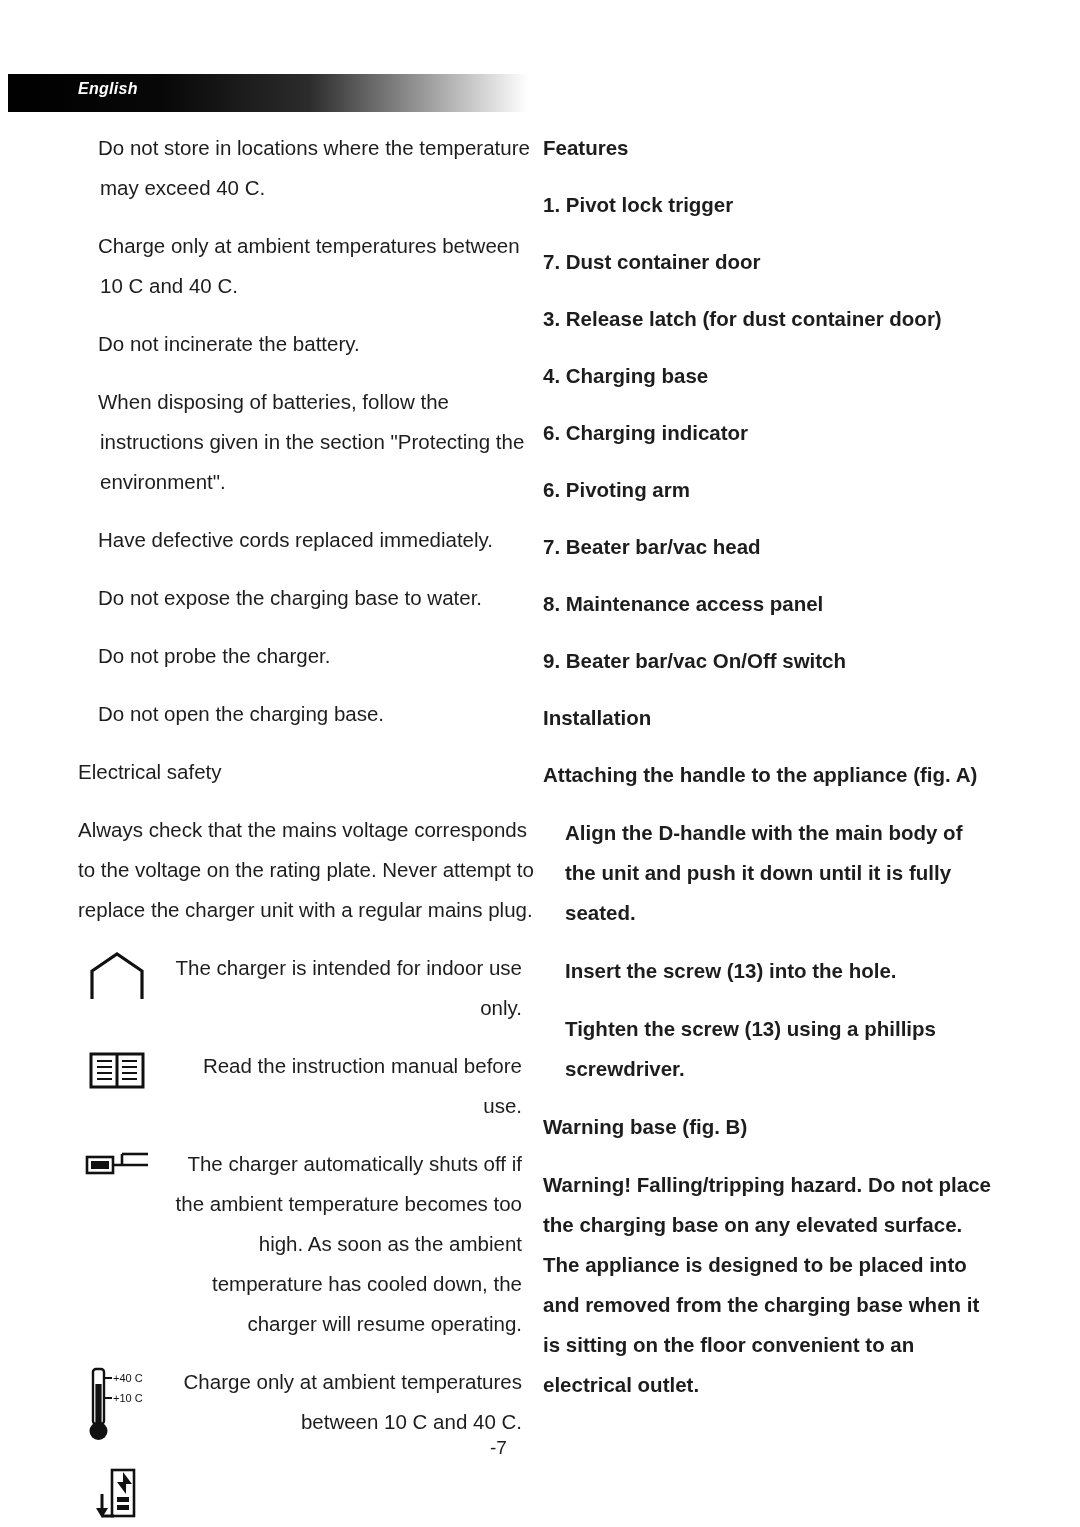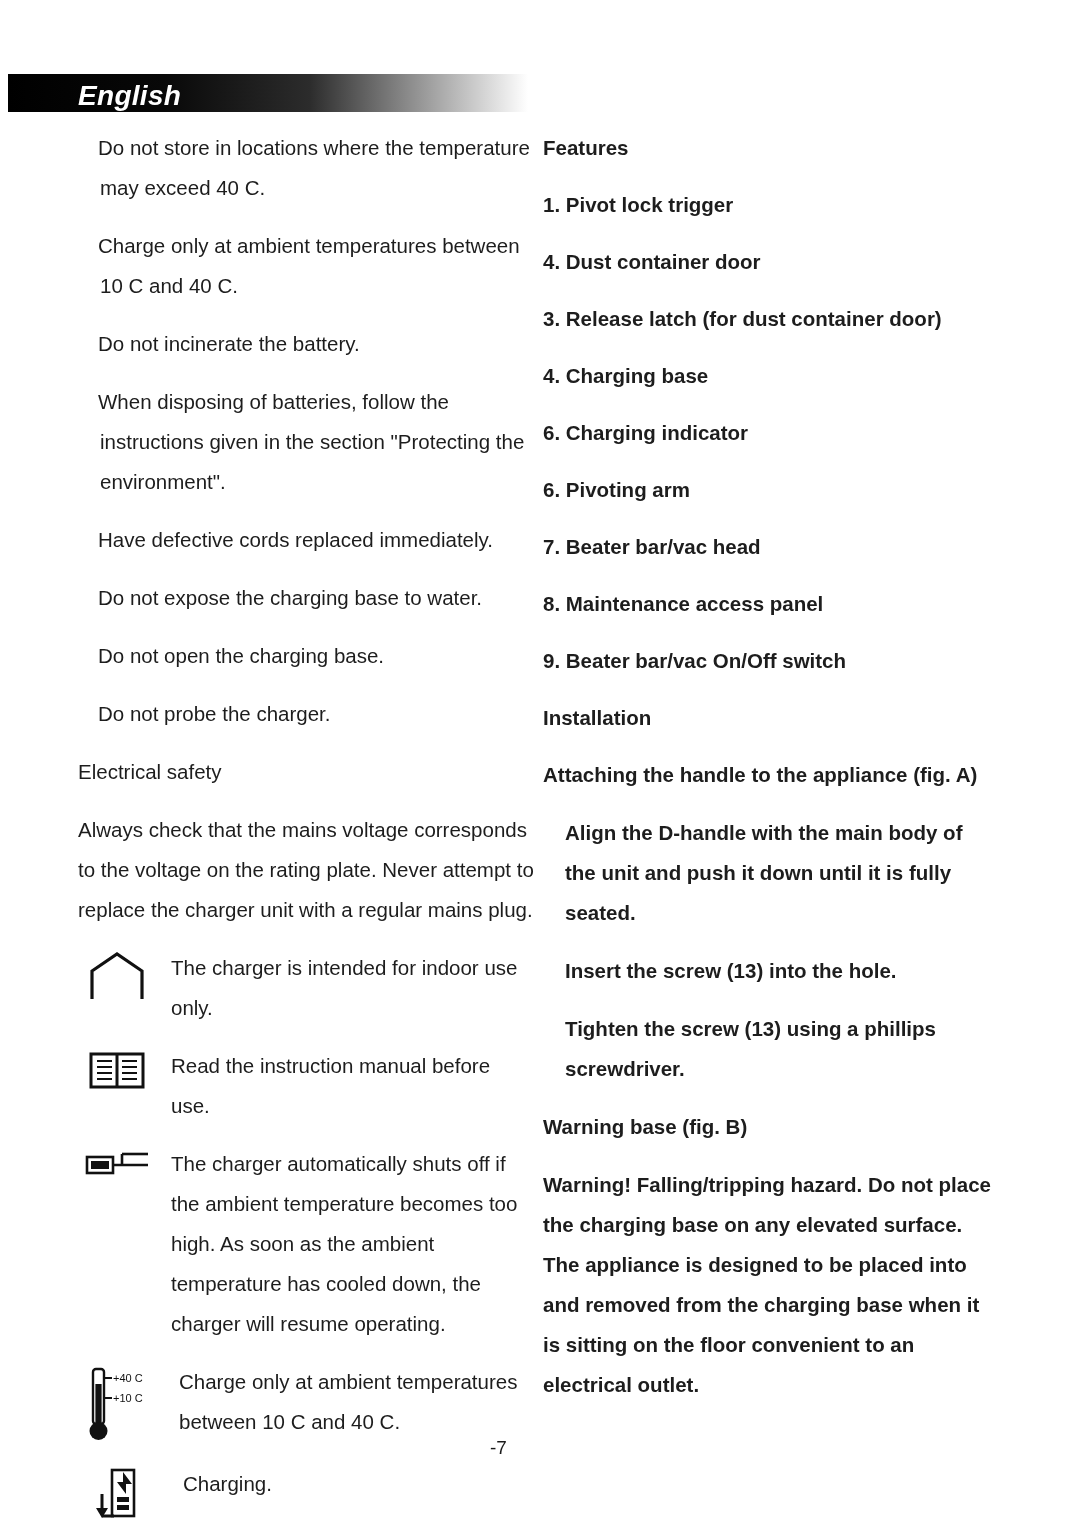--- a/index.html
+++ b/index.html
@@ -27,21 +27,21 @@
     left: 8px;
     top: 74px;
     width: 520px;
     height: 38px;
     background: linear-gradient(to right, #000000 0%, #080808 30%, #2c2c2c 58%, #9a9a9a 80%, #ffffff 100%);
   }
   .header-title {
     position: absolute;
     left: 78px;
     top: 80px;
-    font-size: 28px;
+    font-size: 16px;
     font-style: italic;
     font-weight: bold;
     color: #ffffff;
     letter-spacing: 0.3px;
   }
   
   .col {
     position: absolute;
     top: 128px;
     font-size: 20.5px;
@@ -76,20 +76,21 @@
   .sub-indent {
     padding-left: 22px;
     margin: 0 0 18px 0;
   }
   
   .icon-row {
     position: relative;
     display: flex;
     align-items: flex-start;
     margin: 0 16px 18px 0;
+    text-align: right;
   }
   .icon-box {
     width: 78px;
     min-width: 78px;
     display: flex;
     justify-content: center;
     padding-top: 2px;
   }
   .icon-text {
     flex: 1;
@@ -112,22 +113,22 @@
   <div class="header-title">English</div>
 
   <div class="col col-left">
 
     <p class="indent">Do not store in locations where the temperature may exceed 40 C.</p>
     <p class="indent">Charge only at ambient temperatures between 10 C and 40 C.</p>
     <p class="indent">Do not incinerate the battery.</p>
     <p class="indent">When disposing of batteries, follow the instructions given in the section "Protecting the environment".</p>
     <p class="indent">Have defective cords replaced immediately.</p>
     <p class="indent">Do not expose the charging base to water.</p>
+    <p class="indent">Do not probe the charger.</p>
     <p class="indent">Do not open the charging base.</p>
-    <p class="indent">Do not probe the charger.</p>
 
     <p class="flush">Electrical safety</p>
 
     <p class="flush">Always check that the mains voltage corresponds to the voltage on the rating plate. Never attempt to replace the charger unit with a regular mains plug.</p>
 
     <div class="icon-row">
       <div class="icon-box">
         <svg width="58" height="52" viewBox="0 0 58 52">
           <path d="M4 49 L4 21 L29 4 L54 21 L54 49" fill="none" stroke="#111" stroke-width="3.2" stroke-linejoin="miter"></path>
         </svg>
@@ -186,31 +187,30 @@
         <svg width="62" height="56" viewBox="0 0 62 56">
           <rect x="22" y="4" width="22" height="46" fill="none" stroke="#111" stroke-width="2.6"></rect>
           <polygon points="33,6 42,18 36,18 36,28 27,16 33,16" fill="#111"></polygon>
           <rect x="27" y="31" width="12" height="5" fill="#111"></rect>
           <rect x="27" y="39" width="12" height="5" fill="#111"></rect>
           <line x1="12" y1="28" x2="12" y2="44" stroke="#111" stroke-width="3"></line>
           <polygon points="6,42 18,42 12,52" fill="#111"></polygon>
           <line x1="12" y1="50" x2="24" y2="50" stroke="#111" stroke-width="3"></line>
         </svg>
       </div>
-      <div class="icon-text">Charging.</div>
     </div>
 
   </div>
 
   <div class="col col-right">
 
     <p class="flush tight">Features</p>
 
     <p class="list-item flush">1. Pivot lock trigger</p>
-    <p class="list-item flush">4. Dust container door</p>
+    <p class="list-item flush">7. Dust container door</p>
     <p class="list-item flush">3. Release latch (for dust container door)</p>
     <p class="list-item flush">4. Charging base</p>
     <p class="list-item flush">6. Charging indicator</p>
     <p class="list-item flush">6. Pivoting arm</p>
     <p class="list-item flush">7. Beater bar/vac head</p>
     <p class="list-item flush">8. Maintenance access panel</p>
     <p class="list-item flush">9. Beater bar/vac On/Off switch</p>
 
     <p class="flush tight">Installation</p>
     <p class="flush">Attaching the handle to the appliance (fig. A)</p>

